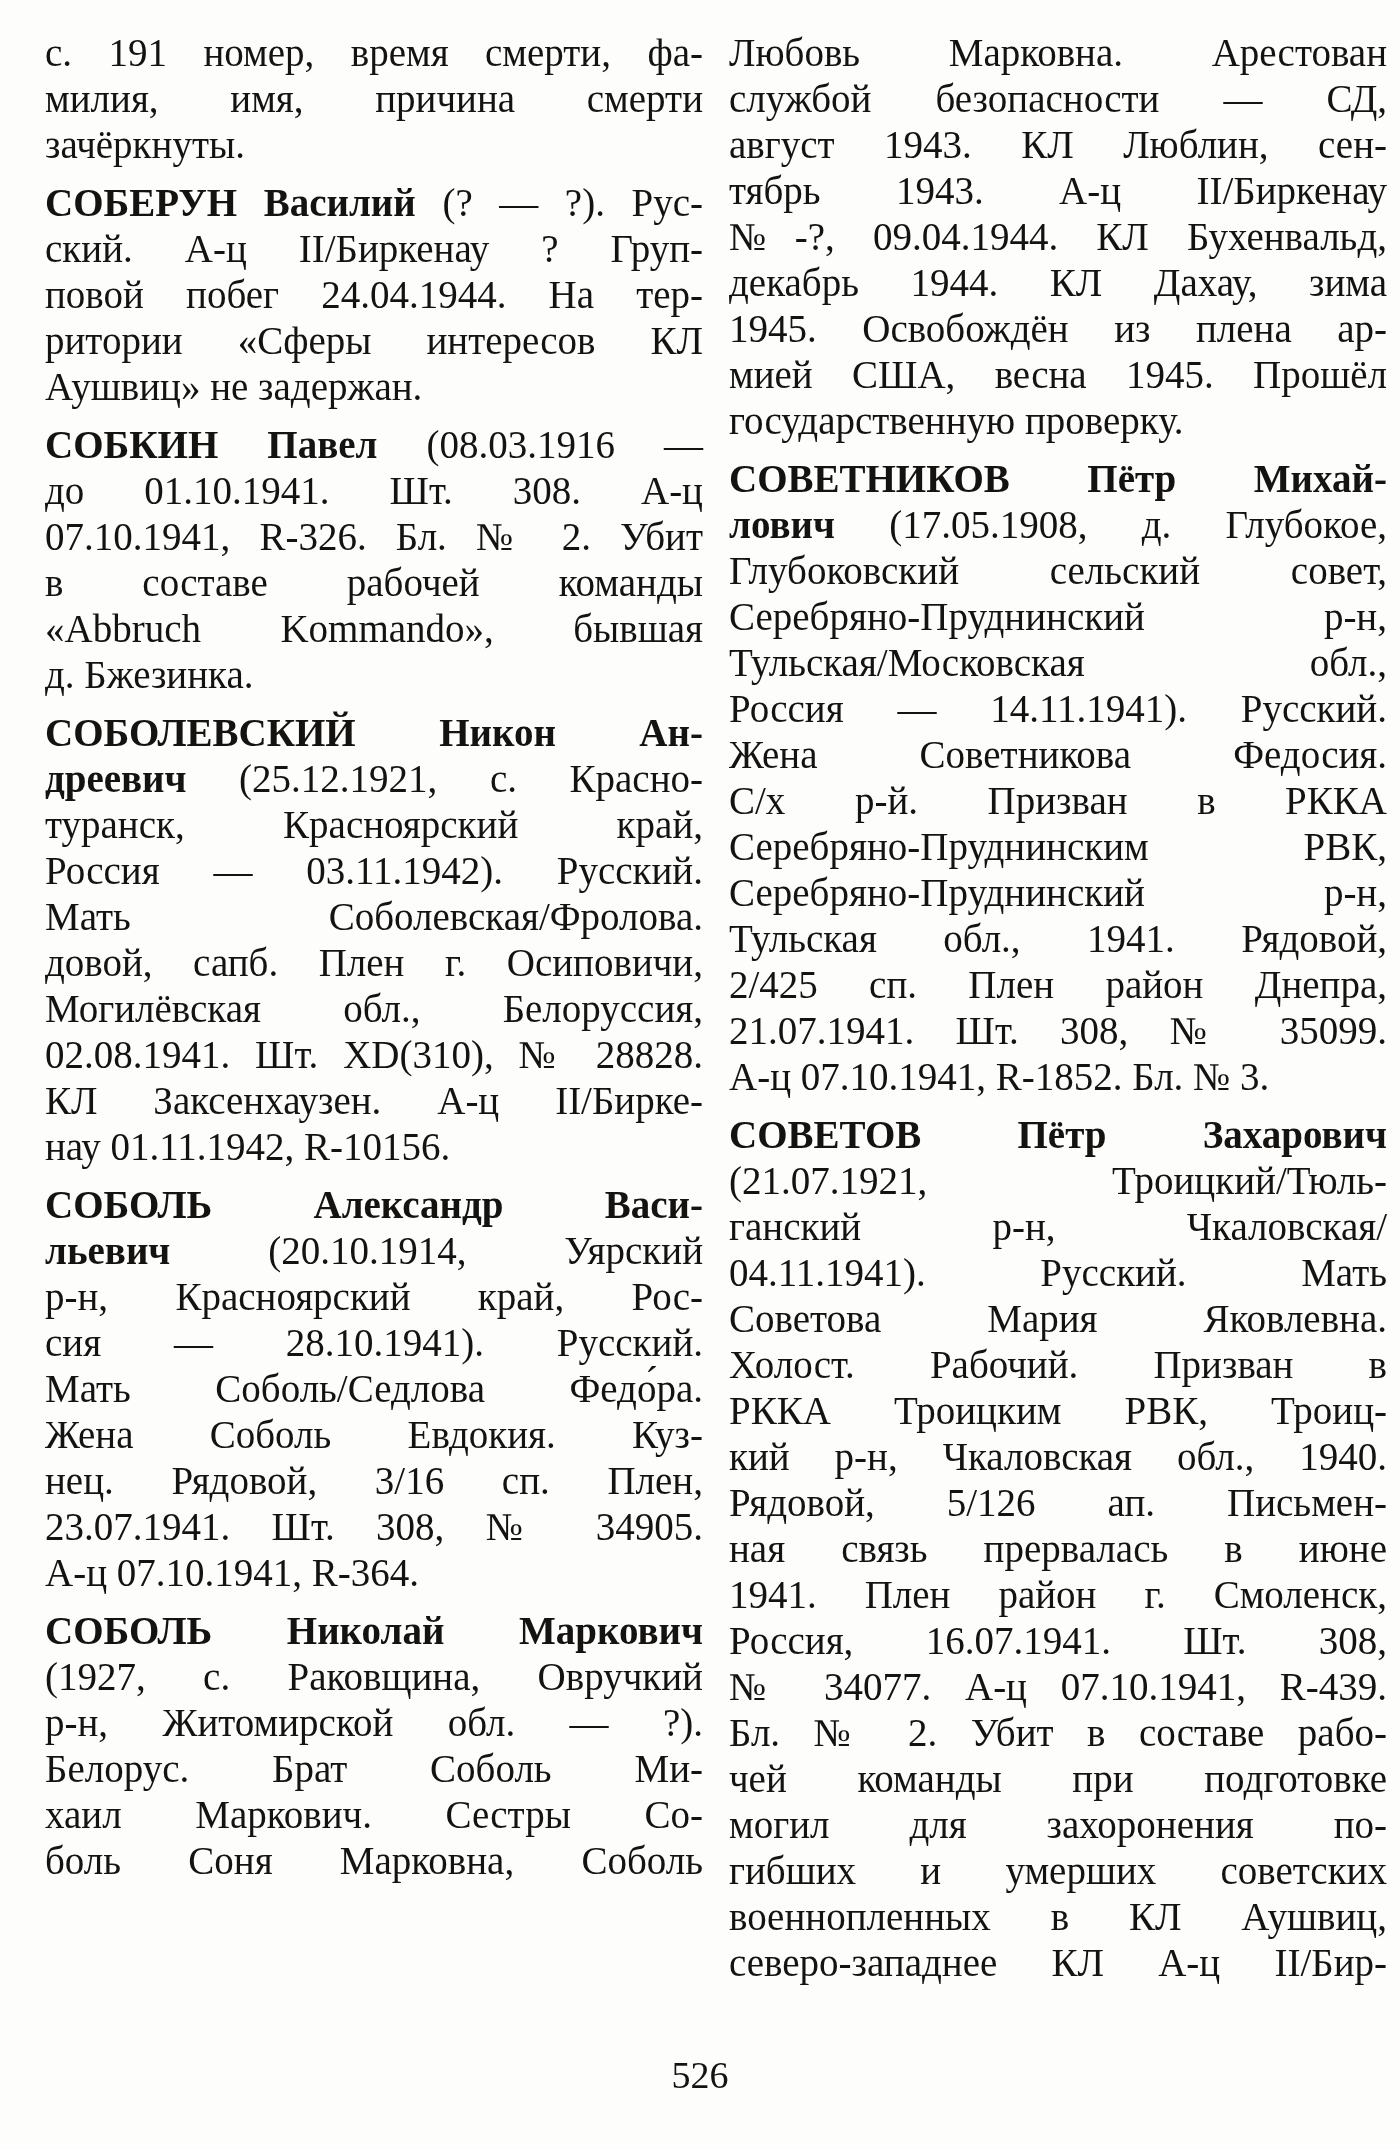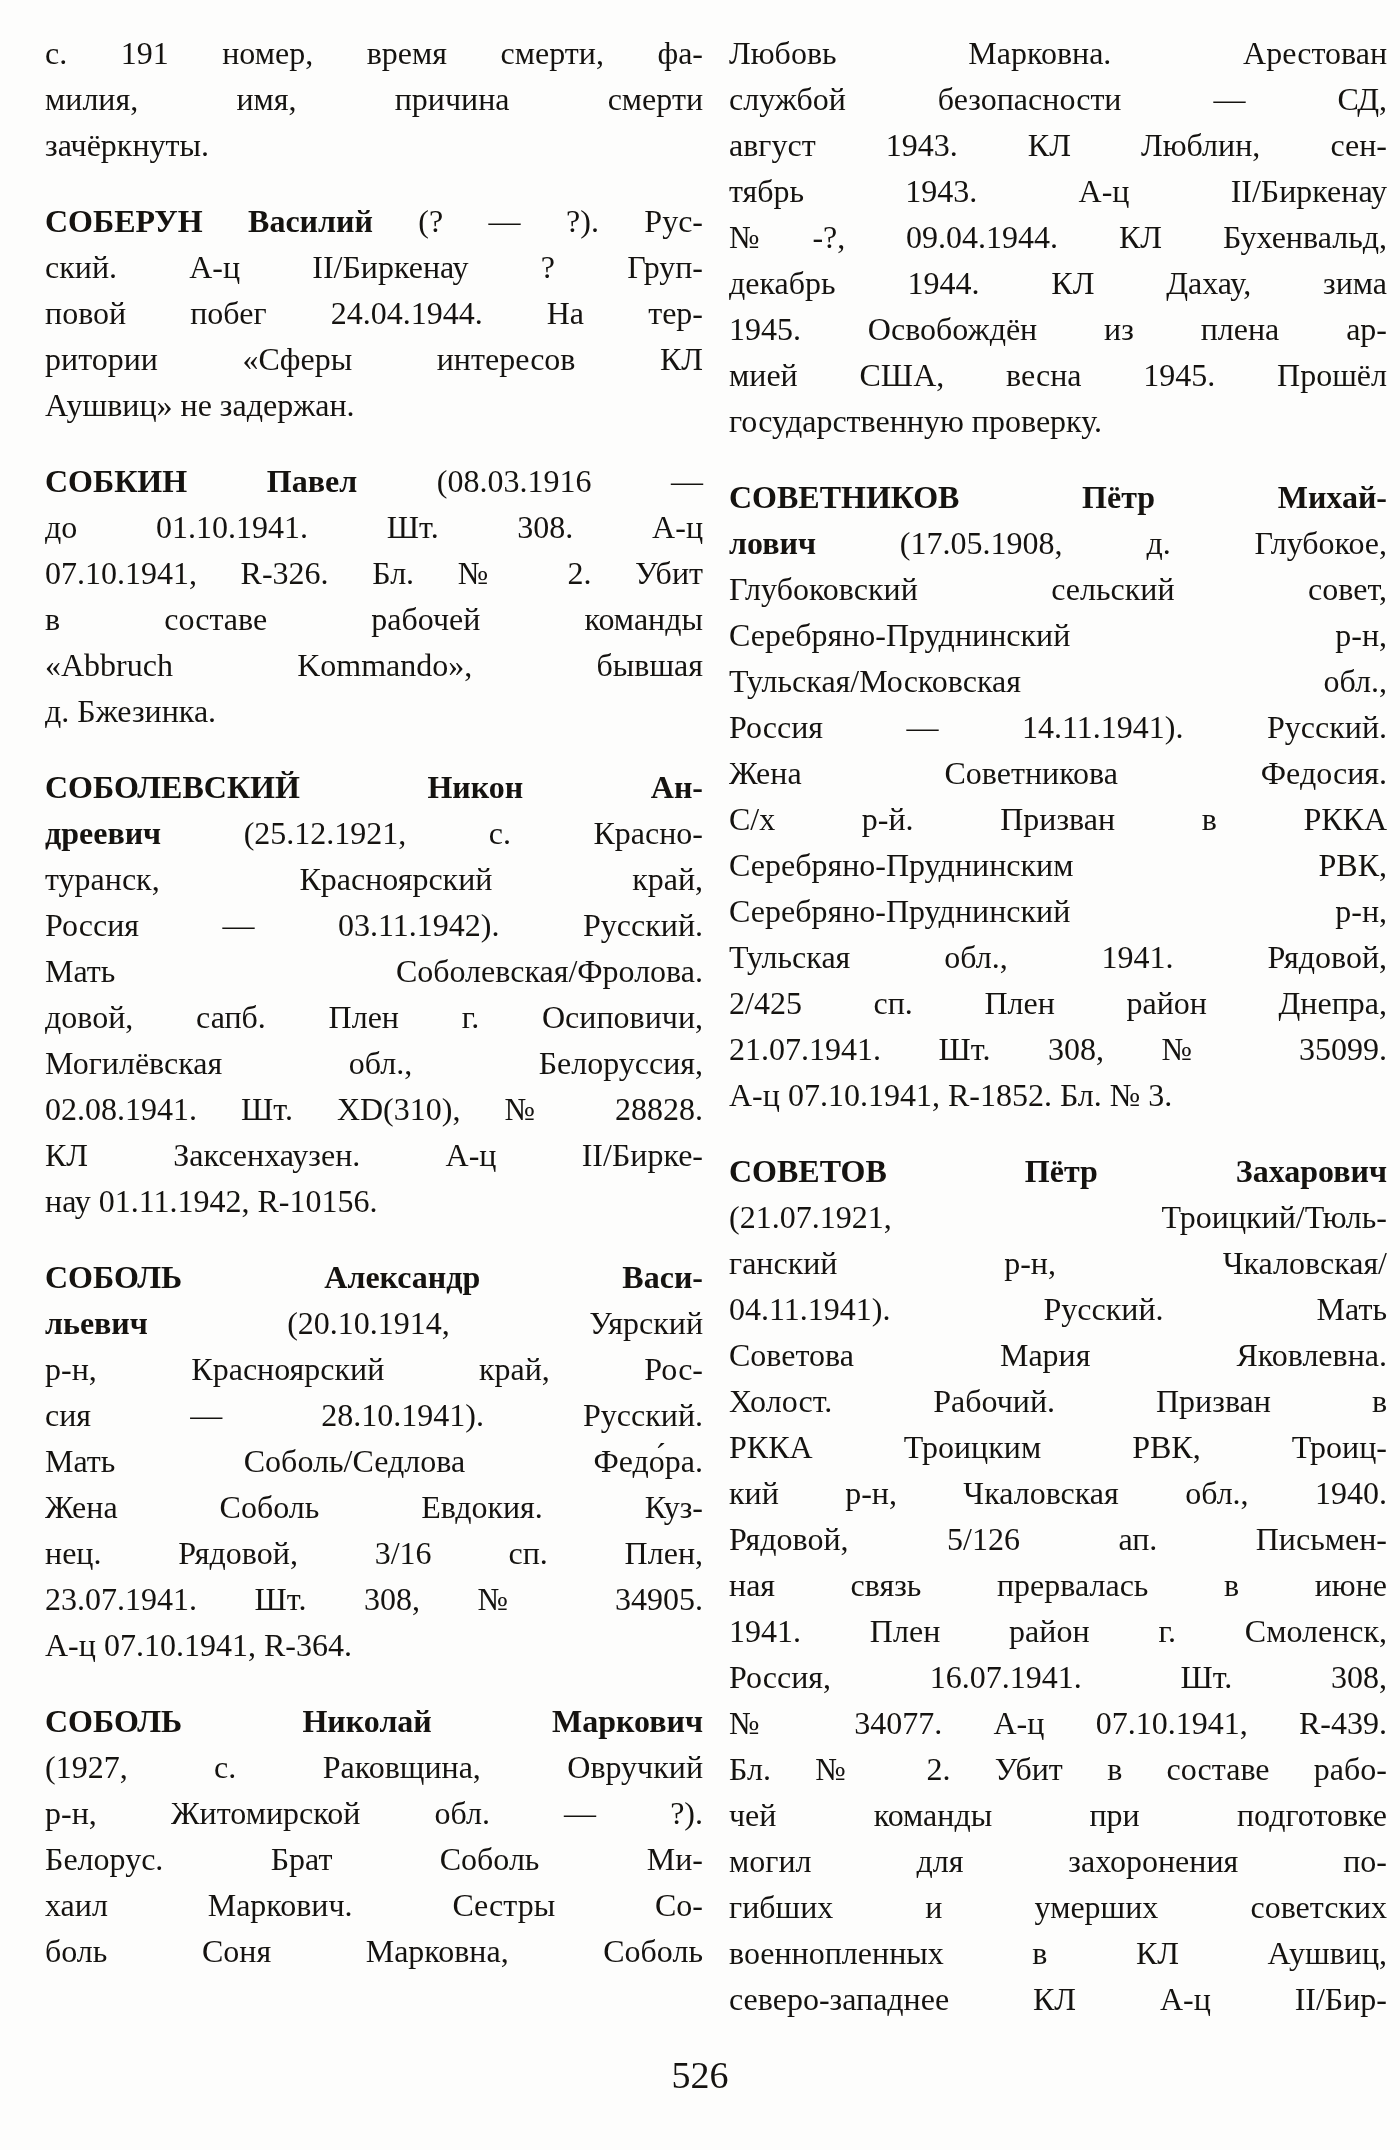--- a/index.html
+++ b/index.html
@@ -12,27 +12,27 @@
   .page {
     position: relative;
     width: 1400px; height: 2150px;
     background: #fdfdfc;
     overflow: hidden;
   }
   .col {
     position: absolute;
     top: 30px;
     width: 658px;
-    font-size: 32px;
+    font-size: 39px;
     line-height: 46px;
   }
   .col-left  { left: 45px; }
   .col-right { left: 729px; }
   .para { margin: 0; }
-  .para + .para { margin-top: 30px; }
+  .para + .para { margin-top: 12px; }
   .line {
     text-align: justify;
     text-align-last: justify;
     white-space: normal;
   }
   .line.last {
     text-align: left;
     text-align-last: left;
   }
   .b { font-weight: 700; }

